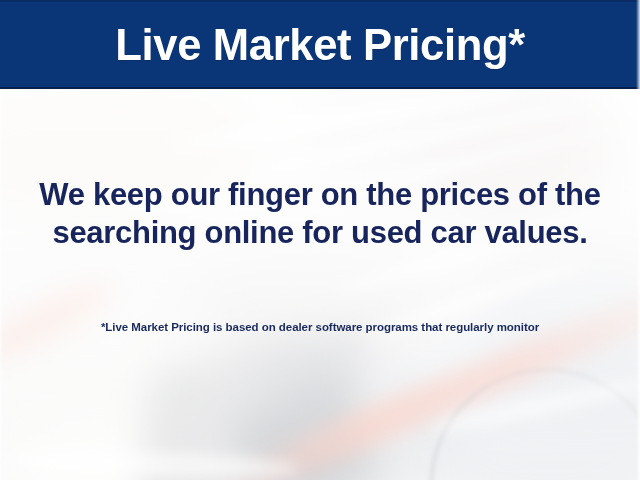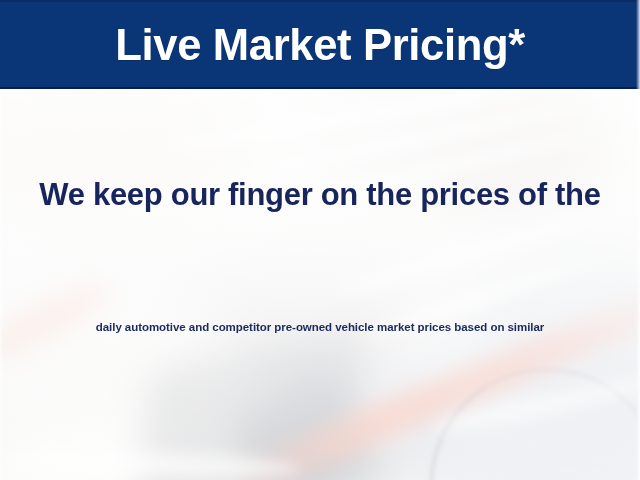--- a/index.html
+++ b/index.html
@@ -271,22 +271,23 @@
 
     <div class="veil"></div>
   </div>
 
   <div class="banner">
     <div class="banner-title">Live Market Pricing*</div>
   </div>
 
   <div class="headline">
     <span class="hl-line">We keep our finger on the prices of the</span>
+    <span class="hl-line">searching online for used car values.</span>
   </div>
 
   <div class="fineprint">
-    <span class="fp-line">daily automotive and competitor pre-owned vehicle market prices based on similar</span>
+    <span class="fp-line">*Live Market Pricing is based on dealer software programs that regularly monitor</span>
   </div>
 
   <div class="edge-right"></div>
   <div class="edge-left"></div>
 
 </div>
 
 </body></html>

